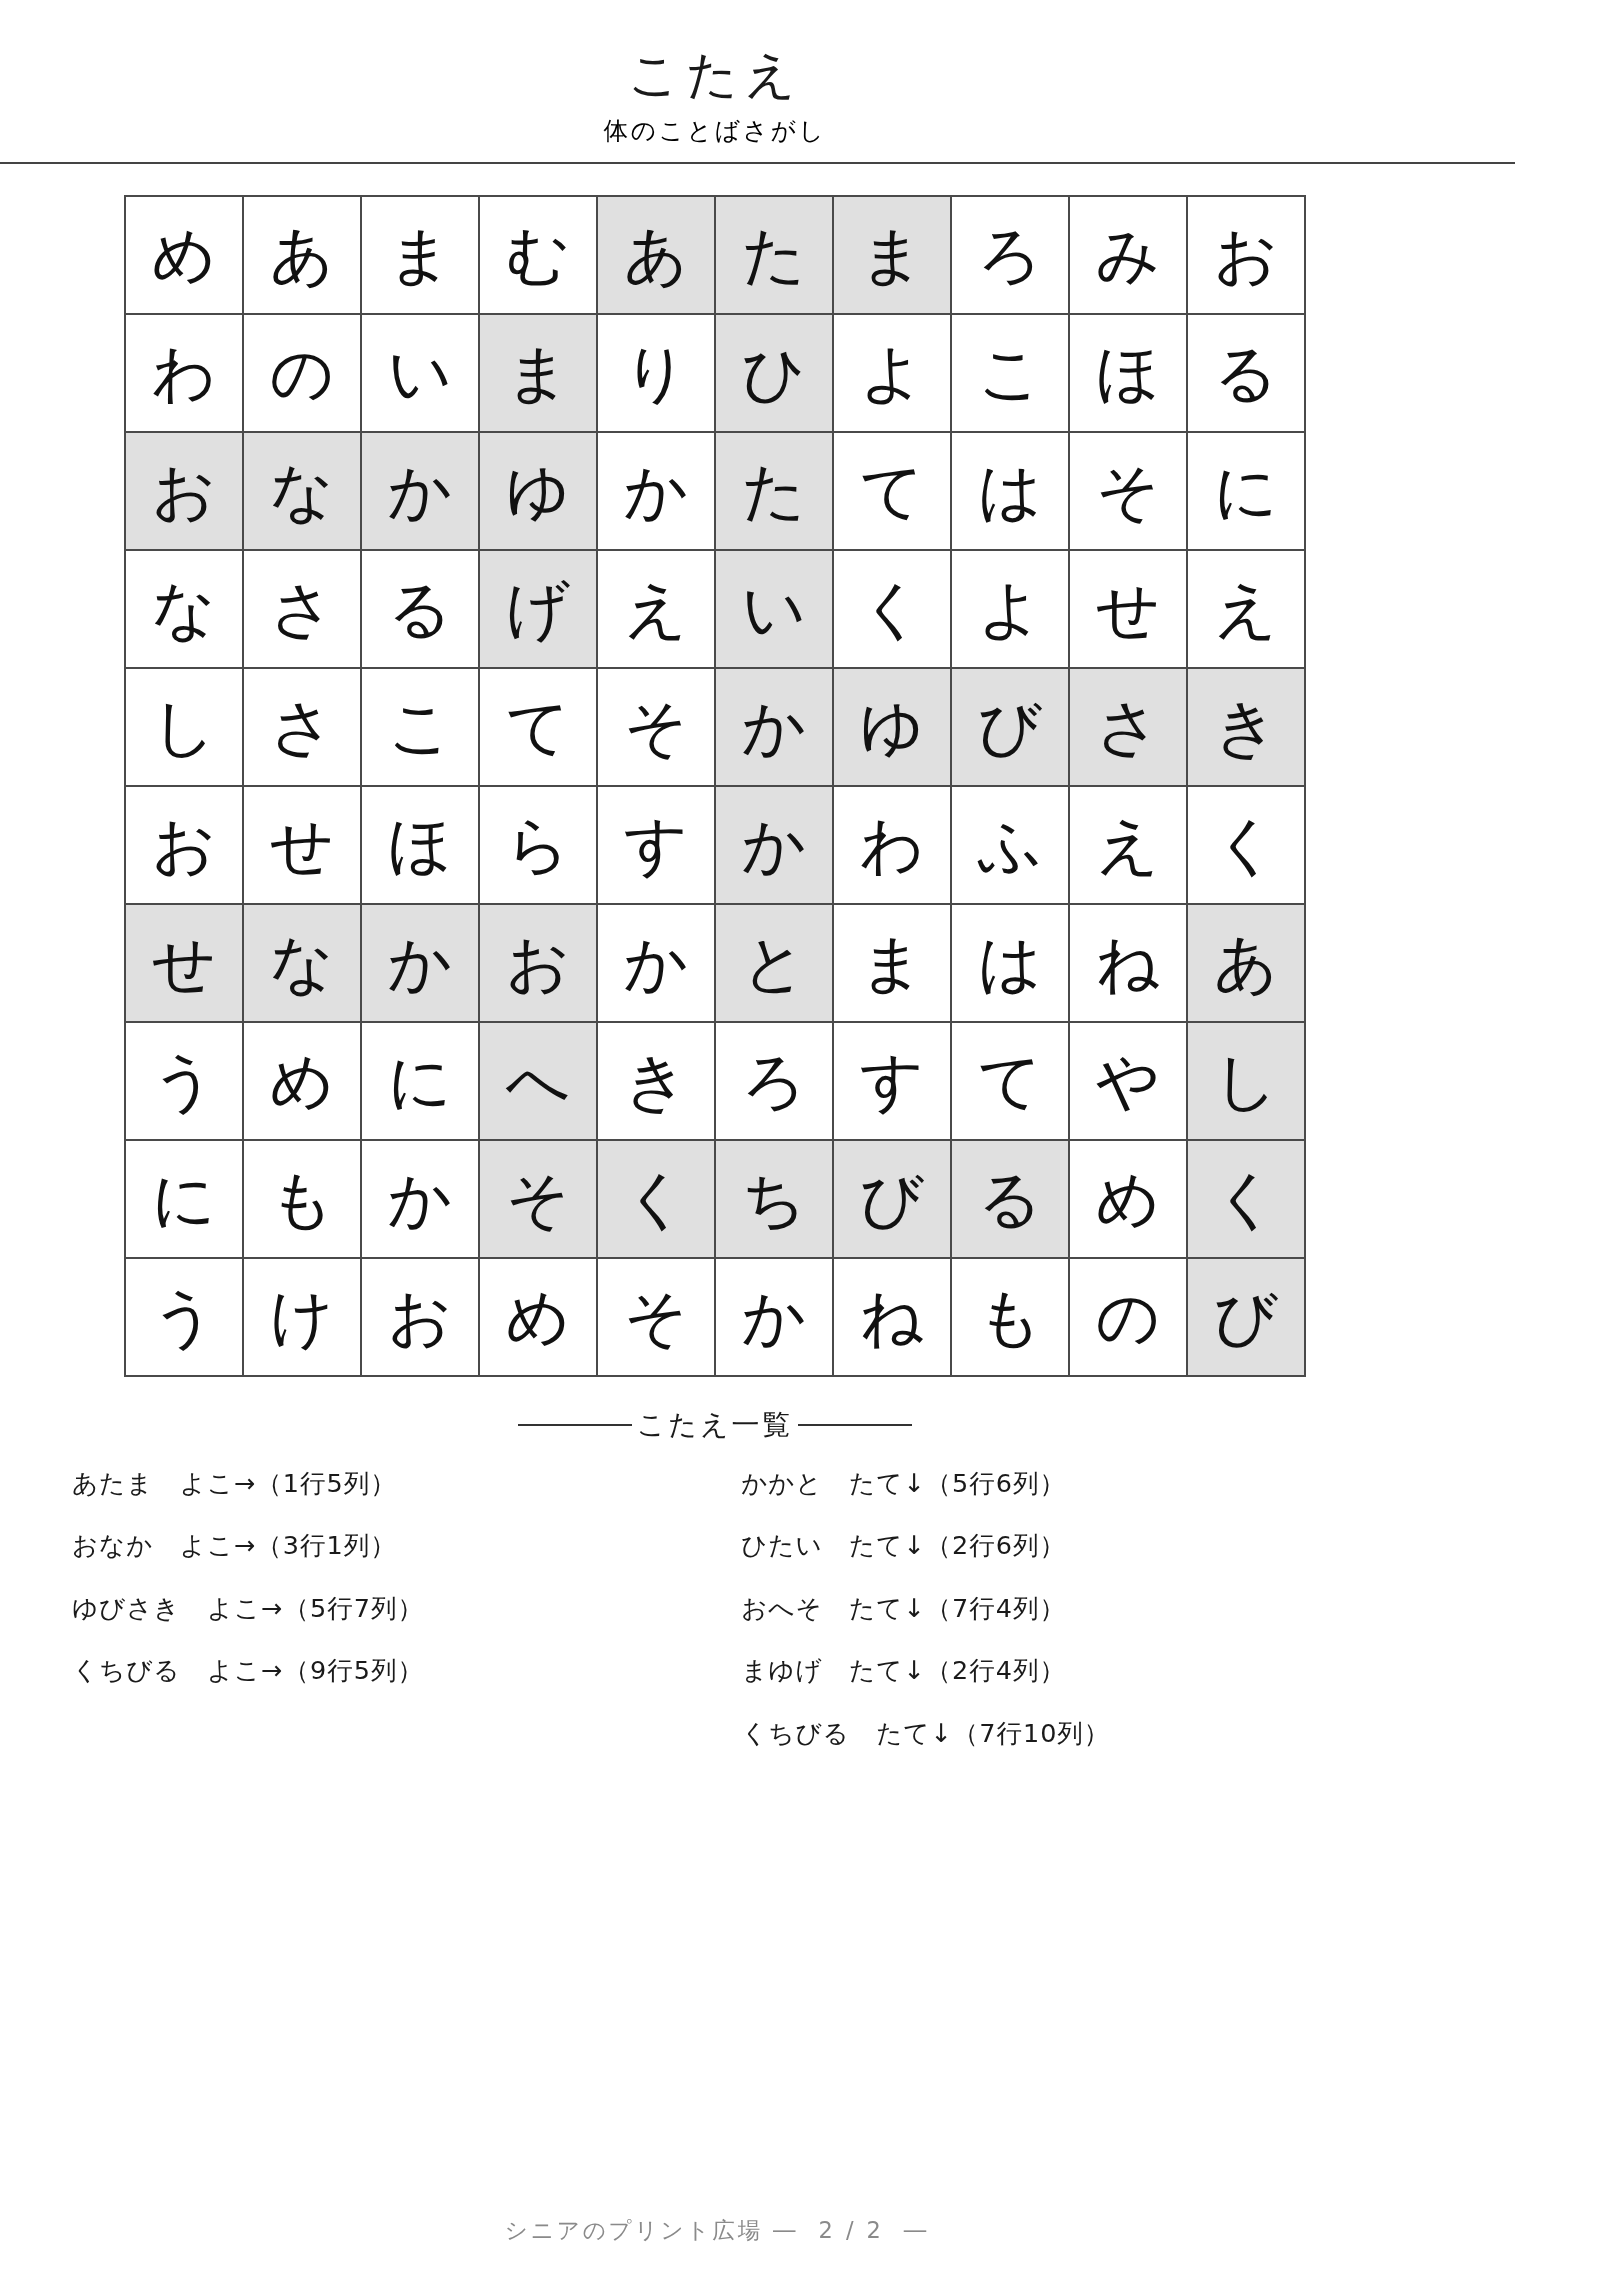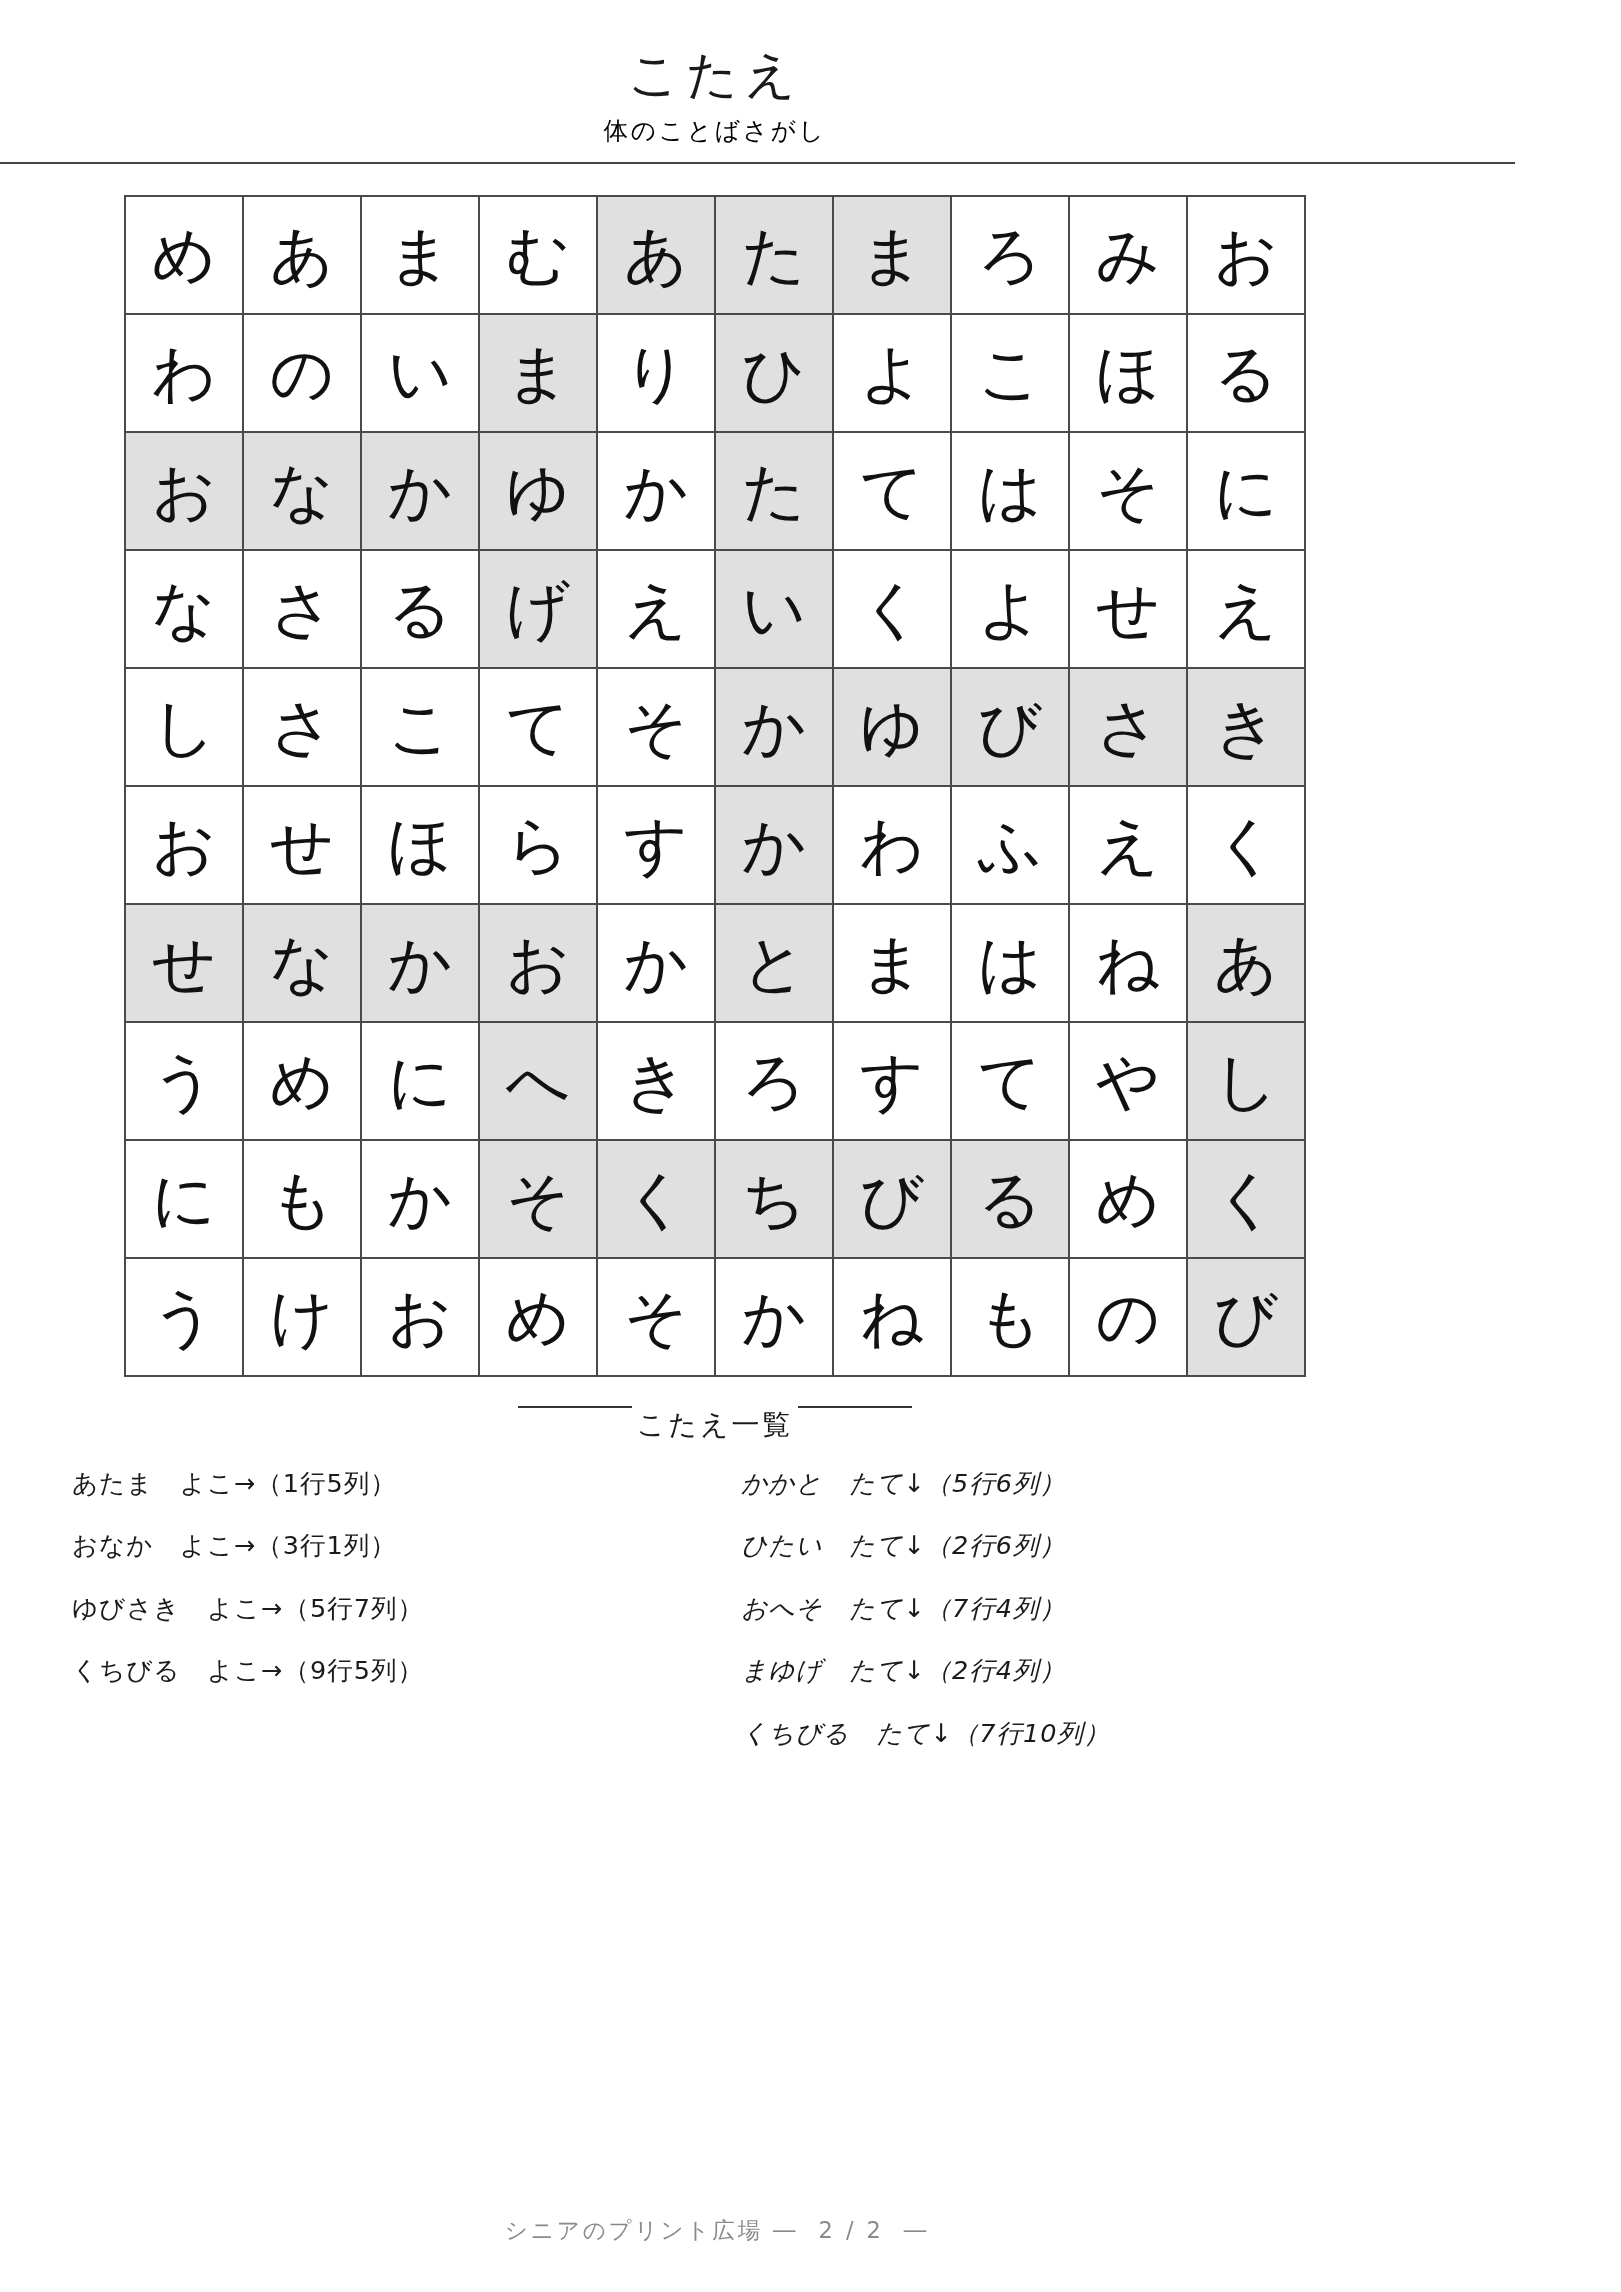--- a/index.html
+++ b/index.html
@@ -72,20 +72,21 @@
     padding: 0;
   }
   table.puzzle-grid td.hl {
     background: #e0e0e0;
   }
 
   
   .list-head {
     margin-top: 29px;
     display: flex;
+    align-items: center;
     justify-content: center;
     gap: 5px;
   }
   .list-head .rule {
     width: 114px;
     height: 2px;
     background: #333333;
   }
   .list-head .label {
     font-size: 28px;
@@ -97,21 +98,21 @@
   .answers {
     margin: 23.5px auto 0 auto;
     width: 1333px;
     display: flex;
     justify-content: flex-end;
   }
   .answers .col {
     width: 667px;
   }
   .answers .col.left { padding-left: 23.5px; }
-  .answers .col.right { padding-left: 29px; font-style: italic; }
+  .answers .col.right { padding-left: 29px; }
   .ans-row {
     font-size: 25.5px;
     letter-spacing: 1px;
     color: #1a1a1a;
     margin-bottom: 32px;
     white-space: pre;
     line-height: 1.2;
   }
 
   

